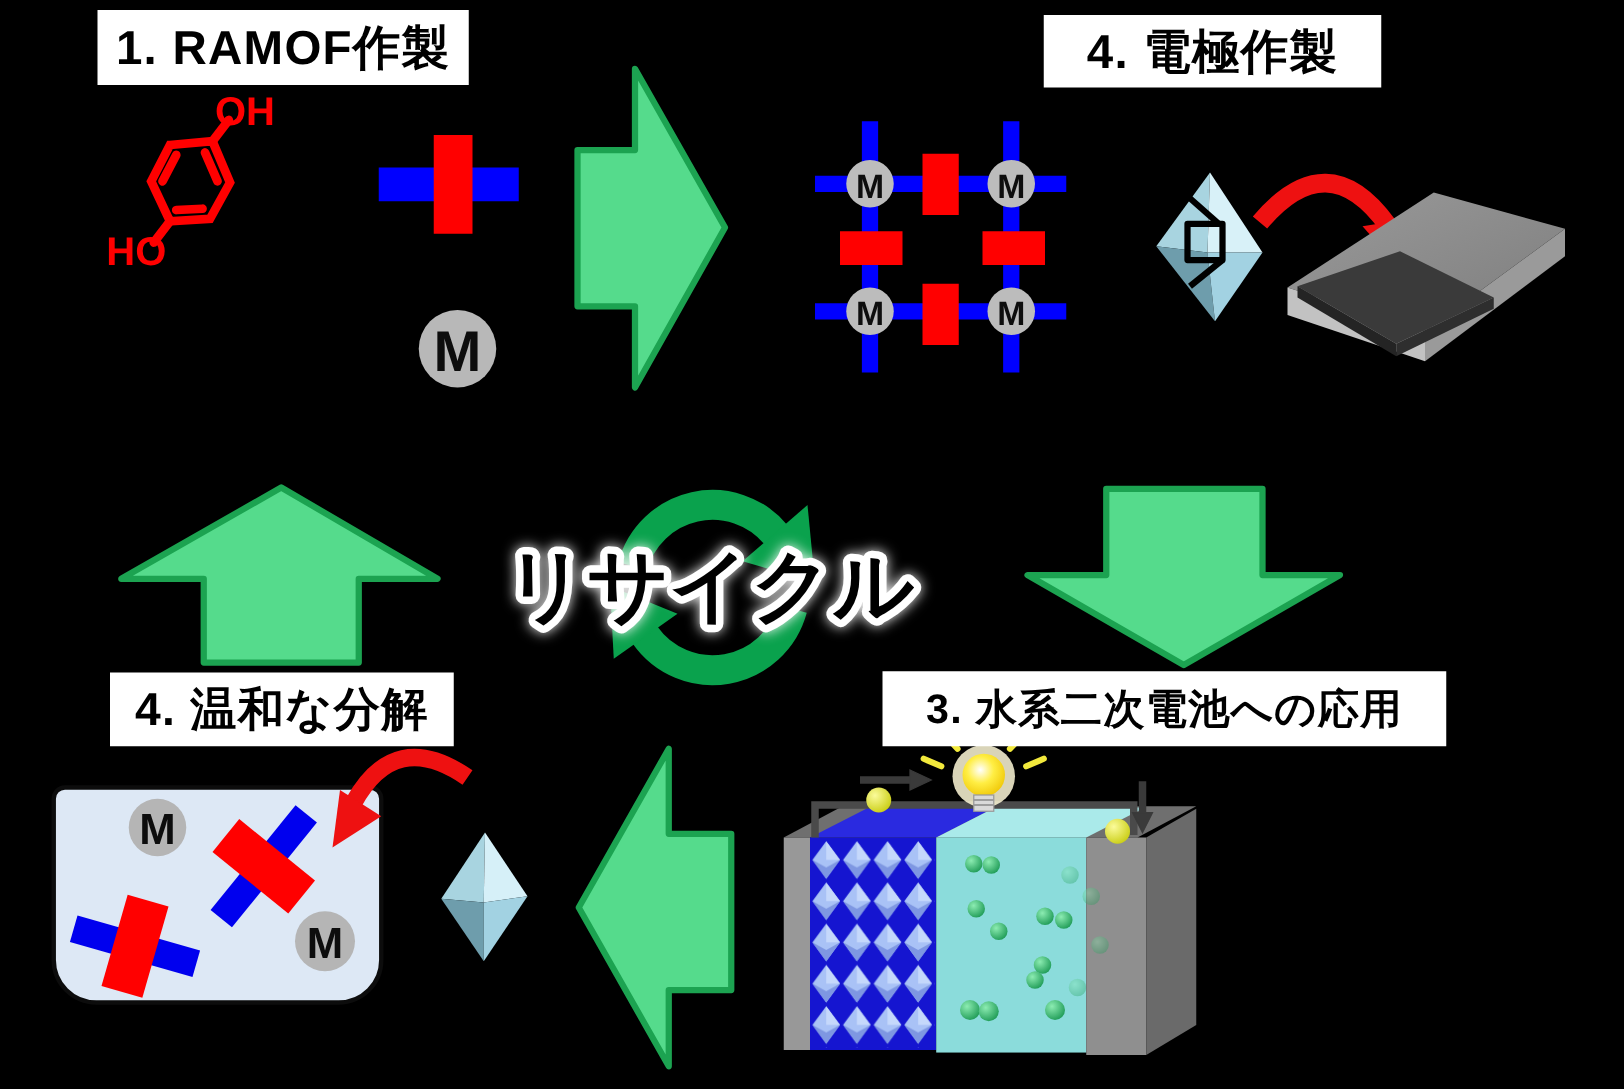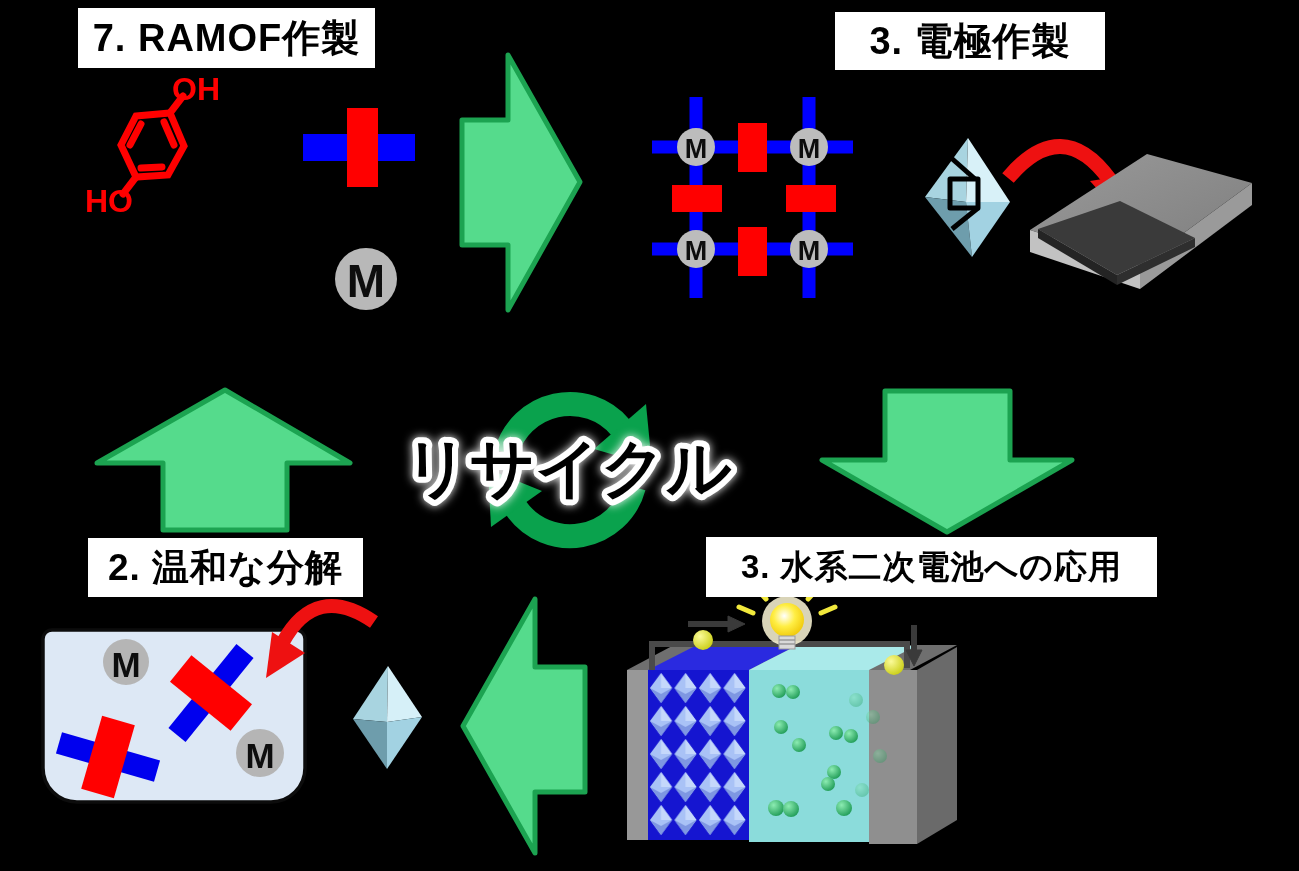--- a/index.html
+++ b/index.html
@@ -235,17 +235,17 @@
       <polygon points="388,666 422,717 387,722" fill="#d6f0f8"></polygon>
       <polygon points="353,719 387,769 387,722" fill="#6e9dac"></polygon>
       <polygon points="422,717 387,769 387,722" fill="#a2d2e2"></polygon>
     </g>
     <g>
       <path d="M 374,622 Q 316,582 283,642" fill="none" stroke="#ee1111" stroke-width="14"></path>
       <polygon points="266,678 272,632 305,653" fill="#ee1111"></polygon>
     </g>
   </svg>
 
-  <div class="step-label" id="label1">7. RAMOF作製</div>
-  <div class="step-label" id="label2">3. 電極作製</div>
+  <div class="step-label" id="label1">1. RAMOF作製</div>
+  <div class="step-label" id="label2">4. 電極作製</div>
   <div class="step-label" id="label3">3. 水系二次電池への応用</div>
-  <div class="step-label" id="label4">2. 温和な分解</div>
+  <div class="step-label" id="label4">4. 温和な分解</div>
 </div>
 
 </body></html>

